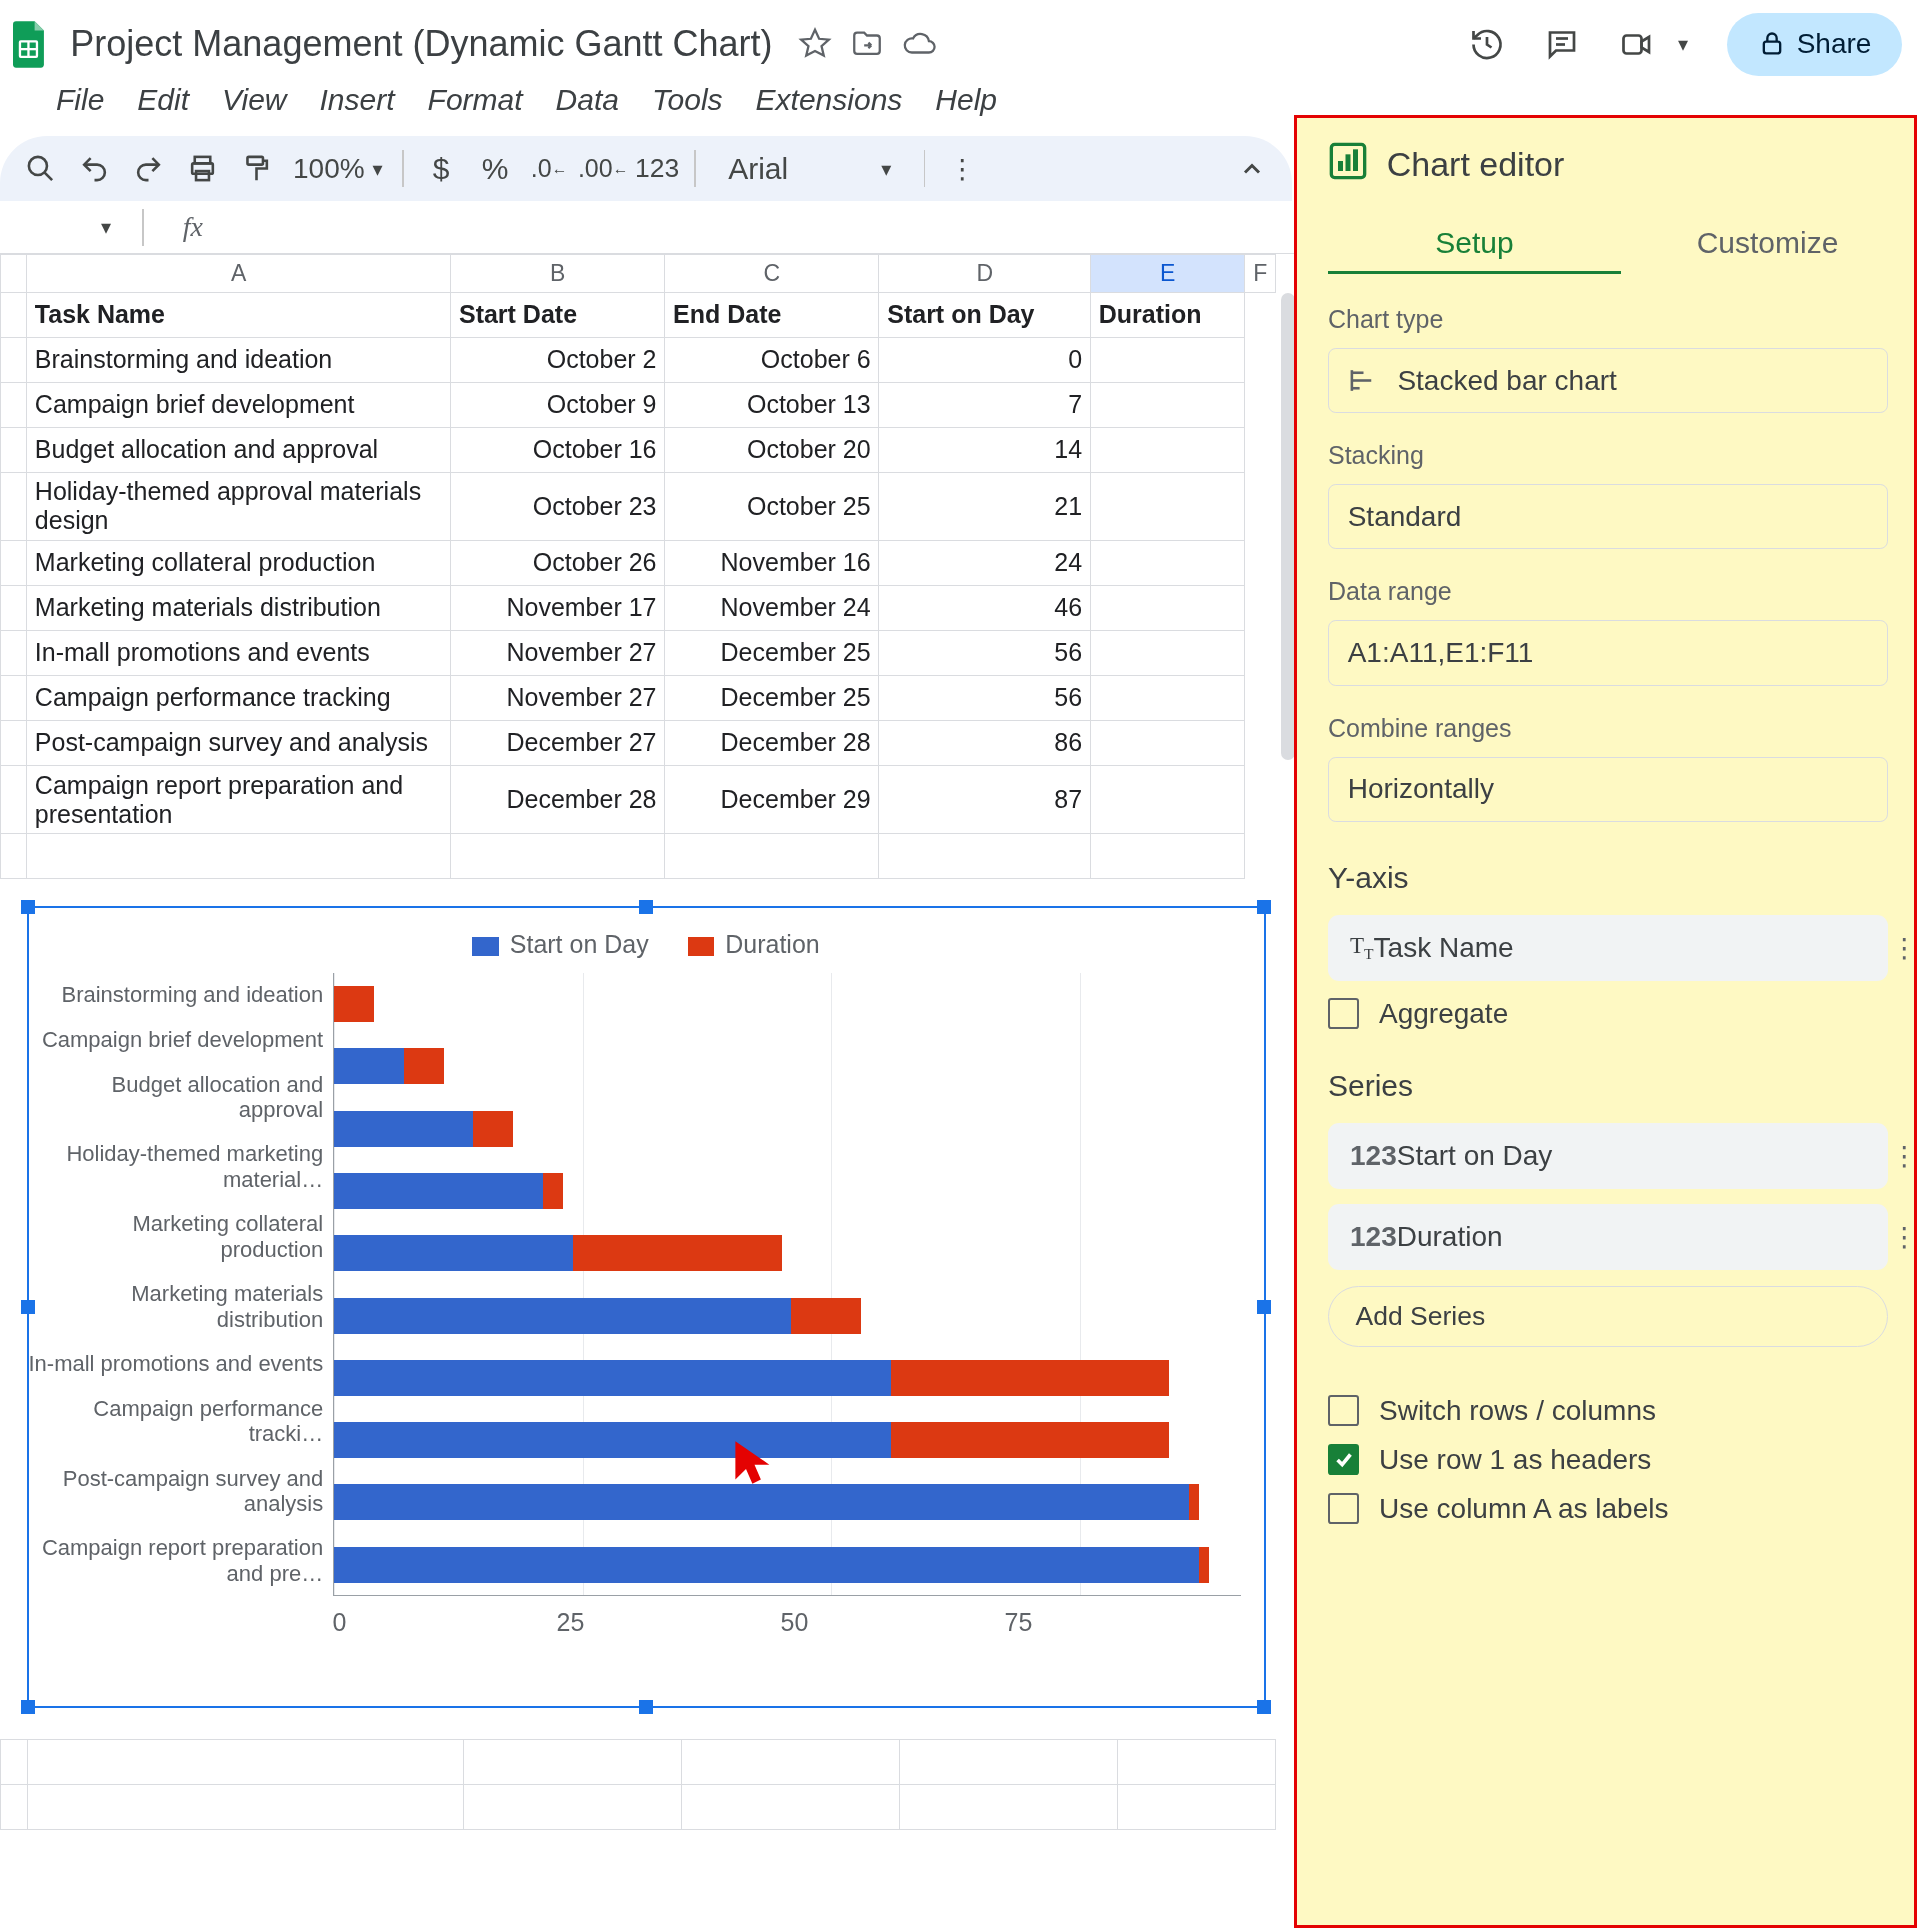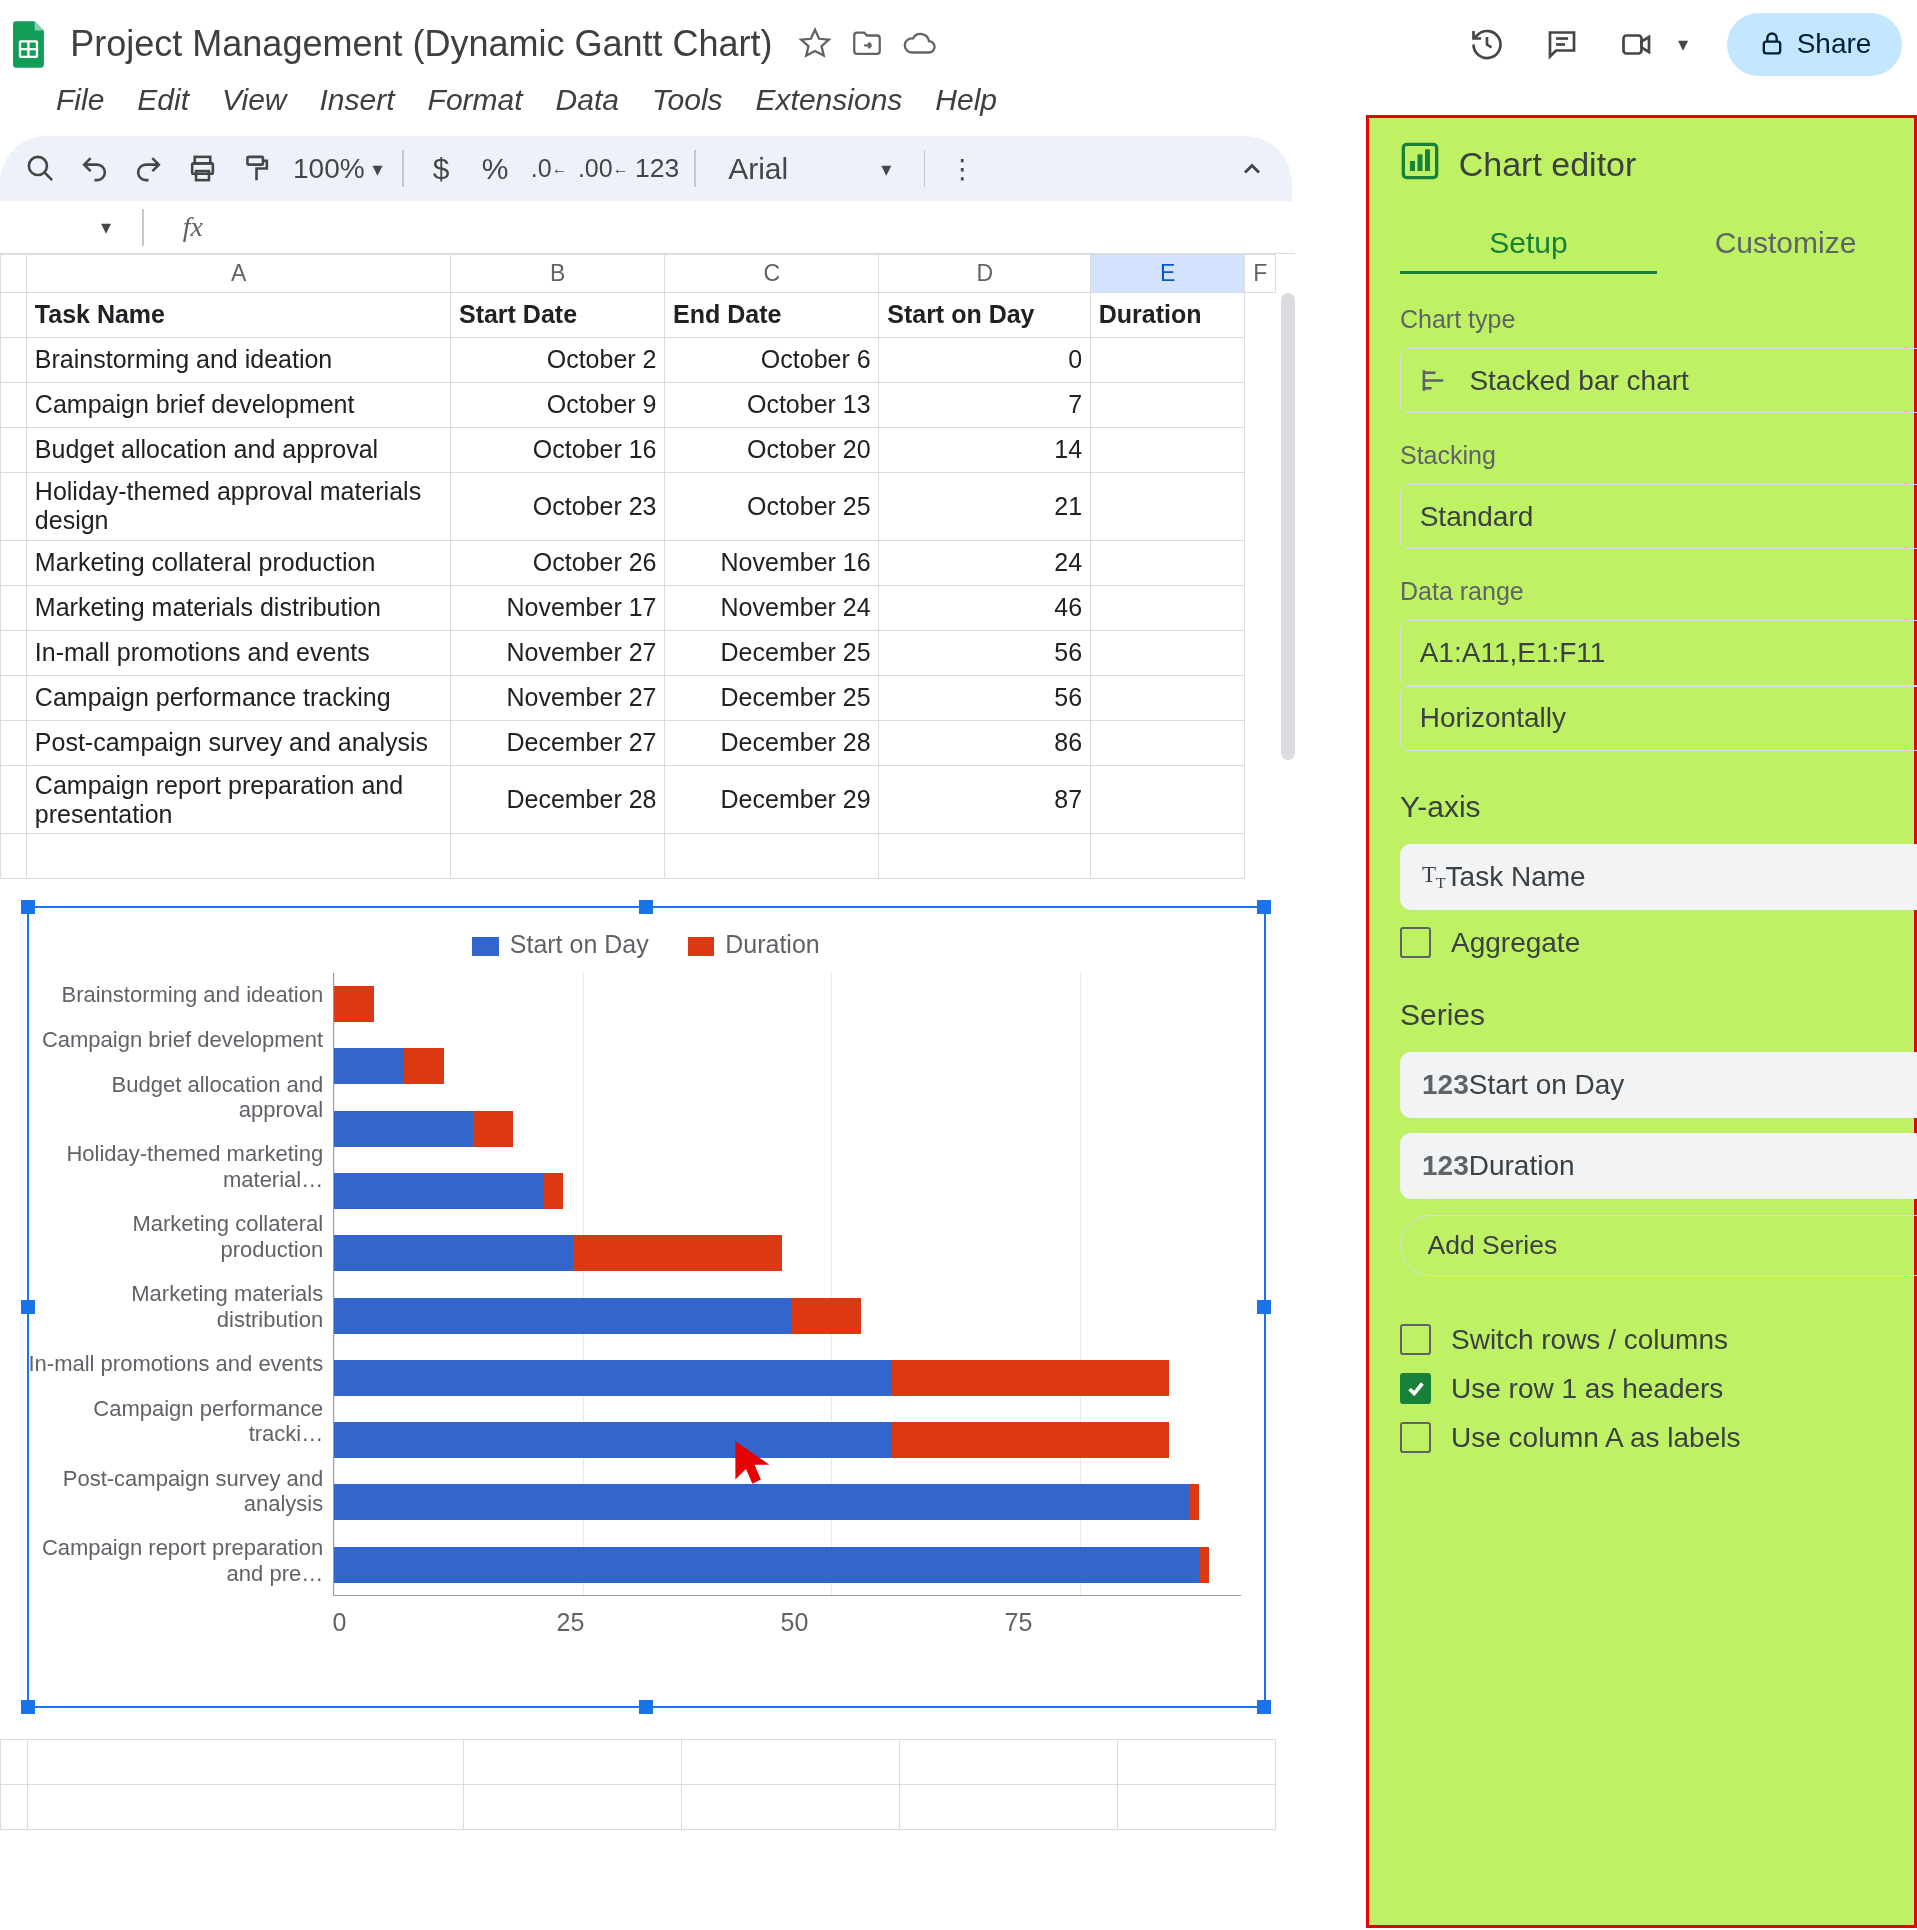--- a/index.html
+++ b/index.html
@@ -68,21 +68,21 @@
 .grid-v { position: absolute; top: 0; bottom: 0; width: 1.6px; background: #e8eaed; }
 .bar-row { position: absolute; left: 0; height: 36px; display: flex; }
 .bar-row .seg { height: 100%; }
 
 .chart-axis { display: flex; padding-left: 304px; padding-right: 23px; margin-top: 4.7px; color: #5f6368; font-size: 25px; }
 .axis-tick { text-align: left; }
 
 .cursor-ptr { position: absolute; width: 44px; height: 44px; pointer-events: none; }
 
 
-.sidepanel { position: absolute; top: 115px; right: 0; width: 551px; border: 3.9px solid #e40202; background: #bef264; padding: 23px 0 23px 31px; height: 1813px; }
+.sidepanel { position: absolute; top: 115px; right: 0; width: 623px; border: 3.9px solid #e40202; background: #fef9c3; padding: 23px 0 23px 31px; height: 1813px; }
 .sp-title-row { display: flex; align-items: center; gap: 18.7px; margin-bottom: 28px; }
 .sp-title { font-size: 34px; color: #3c4043; }
 .sp-tabs { display: flex; font-size: 30px; margin-bottom: 31px; }
 .sp-tab { flex: 1; text-align: center; padding: 11px 0; color: #5f6368; }
 .sp-tab.active { color: #188038; border-bottom: 3.9px solid #188038; font-weight: 500; }
 
 .sp-section-label { font-size: 25px; color: #5f6368; margin: 28px 0 14px; }
 .sp-select { border: 1.2px solid #dadce0; border-radius: 7.8px; padding: 15.6px 18.7px; display: flex; align-items: center; gap: 18.7px; font-size: 28px; color: #3c4043; width: 560px; }
 .sp-input { border: 1.2px solid #dadce0; border-radius: 7.8px; padding: 15.6px 18.7px; font-size: 28px; color: #3c4043; width: 560px; }
 
@@ -500,20 +500,21 @@
   <div class="sp-section-label">Stacking</div>
   <div class="sp-select">
     <span>Standard</span>
   </div>
 
   <div class="sp-section-label">Data range</div>
   <div class="sp-input">
     <span>A1:A11,E1:F11</span>
   </div>
 
+  <div class="sp-section-label">Combine ranges</div>
   <div class="sp-select">
     <span>Horizontally</span>
   </div>
 
   <div class="sp-heading">Y-axis</div>
   <div class="sp-chip">
     <span style="font-family:serif;font-size:23px">T<sub style="font-size:15.6px">T</sub></span>
     <span>Task Name</span>
     <span class="chip-dots">⋮</span>
   </div>

